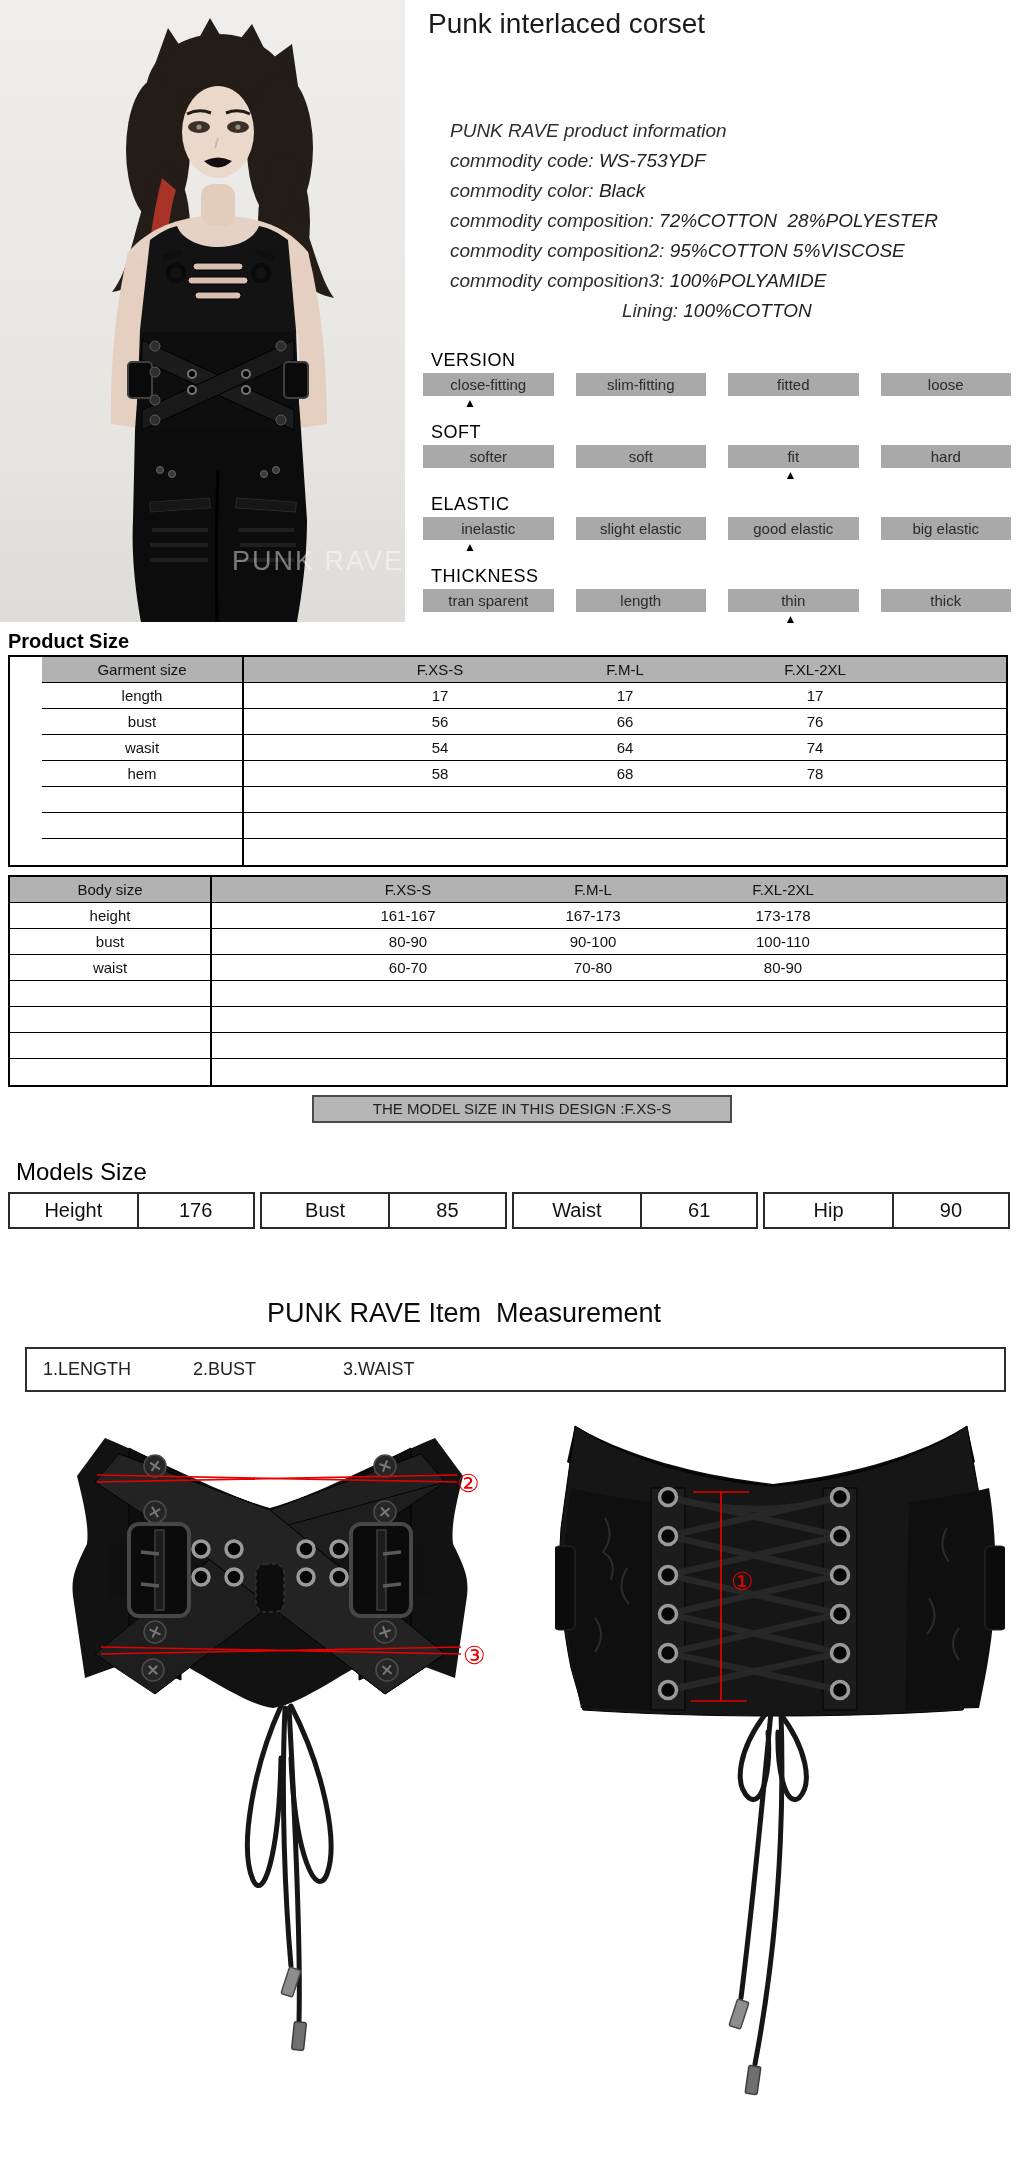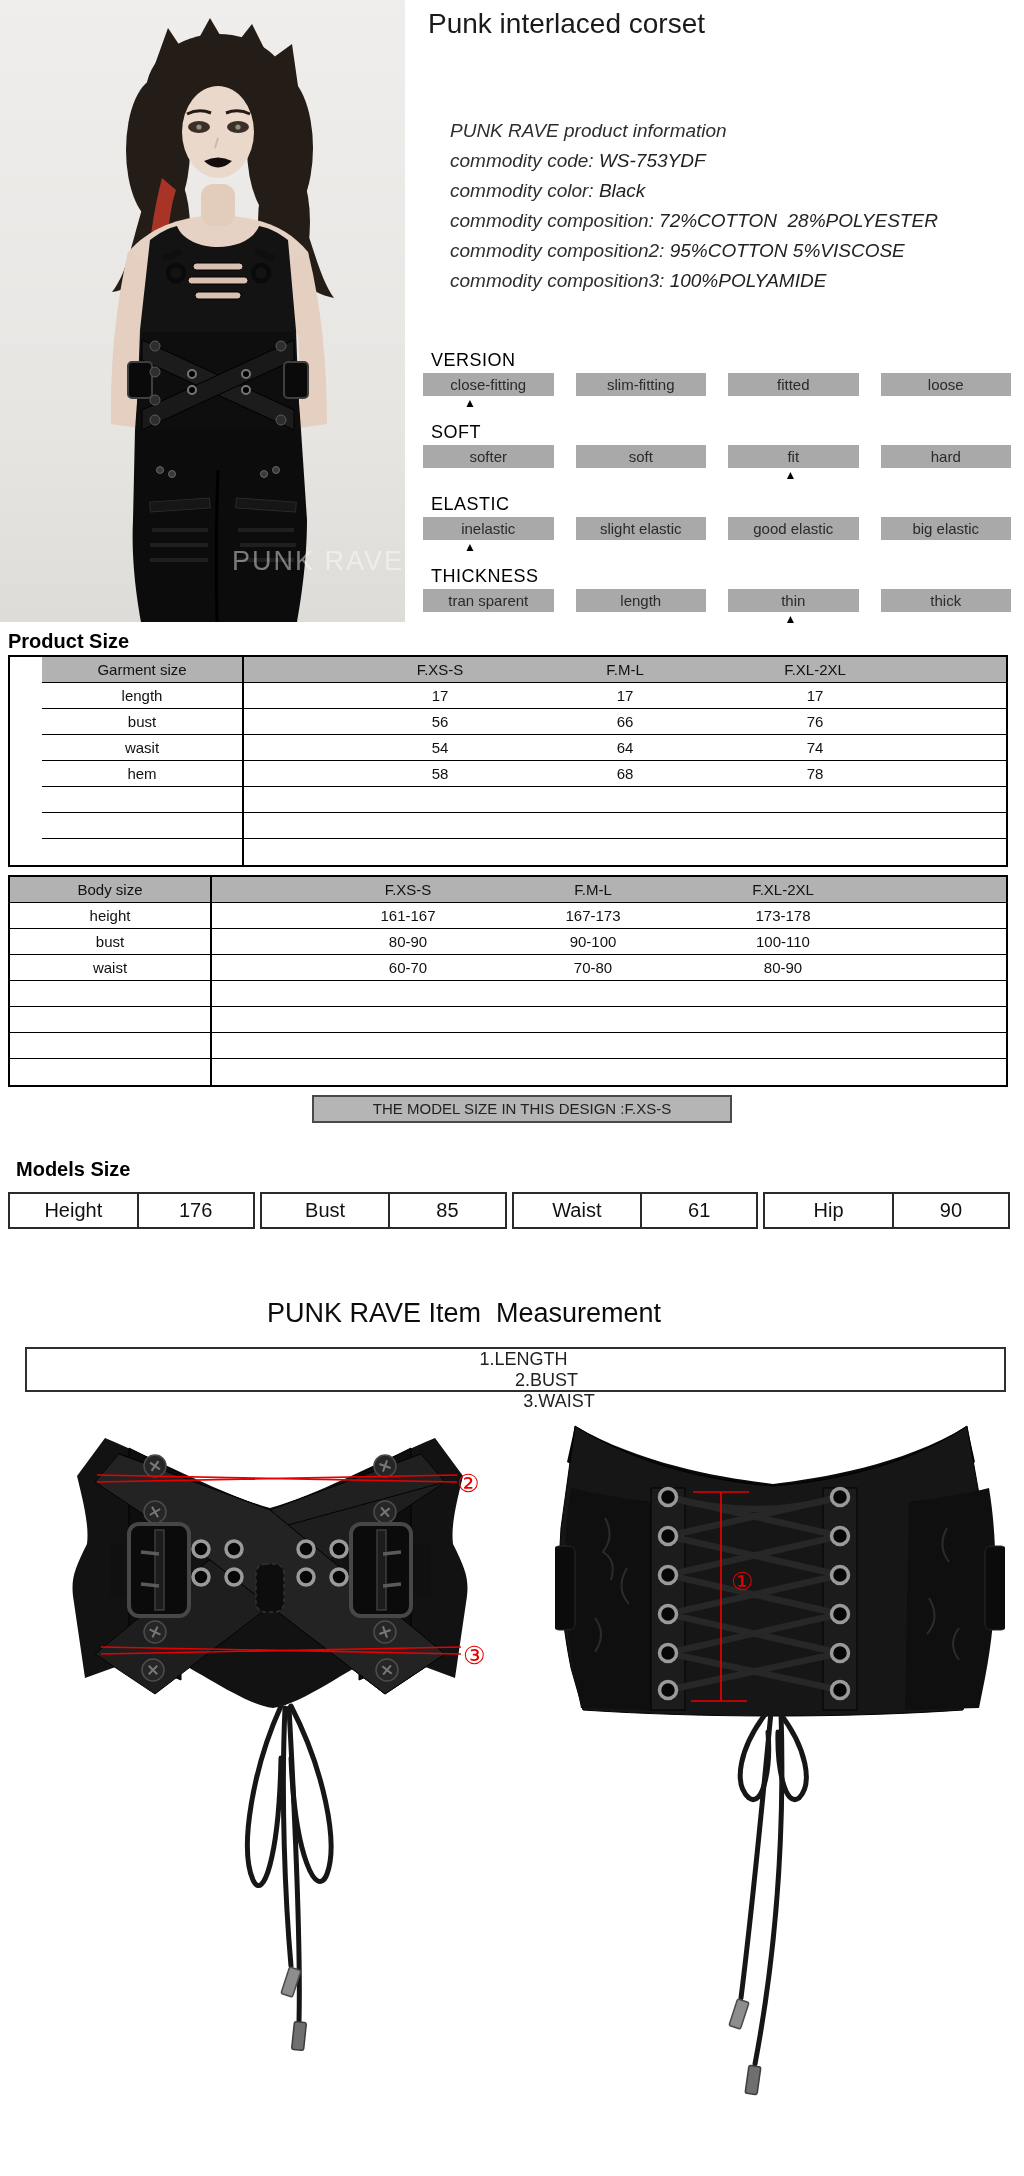--- a/index.html
+++ b/index.html
@@ -33,29 +33,29 @@
   #body-table { top:875px; }
   .t-row { display:grid; grid-template-columns:202px 96px 200px 170px 210px auto; border-bottom:1px solid #000; height:26px; }
   .t-row:last-child { border-bottom:0; }
   .t-row.t-header { background:var(--header-gray); }
   .t-cell { font-size:15px; line-height:25px; text-align:center; color:#111; overflow:hidden; }
   .t-cell.c0 { border-right:2px solid #000; }
 
   .model-size-note { position:absolute; left:312px; top:1095px; width:420px; height:28px; background:var(--bar-gray); border:2px solid #4a4a4a; font-size:15px; line-height:24px; text-align:center; color:#222; }
 
   
-  .models-heading { position:absolute; left:16px; top:1158px; font-size:20px; font-weight:700; color:#000; }
+  .models-heading { position:absolute; left:16px; top:1158px; font-size:24px; font-weight:400; color:#000; }
   .models-row { position:absolute; left:8px; top:1192px; width:1002px; display:grid; grid-template-columns:repeat(4,1fr); gap:5px; }
   .model-box { display:grid; grid-template-columns:53% 47%; border:2px solid #2a2a2a; height:37px; background:#fff; }
   .model-label { border-right:2px solid #2a2a2a; font-size:20px; line-height:33px; text-align:center; color:#111; }
   .model-value { font-size:20px; line-height:33px; text-align:center; color:#111; }
 
   
   .measure-heading { position:absolute; left:0; top:1298px; width:928px; text-align:center; font-size:27px; font-weight:400; color:#0c0c0c; white-space:pre; }
-  .legend-box { position:absolute; left:25px; top:1347px; width:981px; height:45px; border:2px solid #2f2f2f; display:flex; align-items:center;flex-direction:column; }
+  .legend-box { position:absolute; left:25px; top:1347px; width:981px; height:45px; border:2px solid #2f2f2f; display:flex; align-items:center; }
   .legend-item { font-size:18px; color:#222; }
   .legend-item.li0 { margin-left:16px; }
   .legend-item.li1 { margin-left:62px; }
   .legend-item.li2 { margin-left:87px; }
 
   .corset { position:absolute; }
   .corset-left { left:55px; top:1418px; }
   .corset-right { left:555px; top:1418px; }
   .red-line { stroke:var(--accent-red); fill:none; }
   .red-text { fill:var(--accent-red); font-family:"DejaVu Sans", sans-serif; font-size:25px; }
@@ -163,20 +163,21 @@
   </svg>
 
   <div class="page-title">Punk interlaced corset</div>
   <div class="info-lines" id="info-lines">
       <div class="info-line">PUNK RAVE product information</div>
       <div class="info-line"><span class="info-label">commodity code:</span><span class="info-value"> WS-753YDF</span></div>
       <div class="info-line"><span class="info-label">commodity color:</span><span class="info-value"> Black</span></div>
       <div class="info-line"><span class="info-label">commodity composition:</span><span class="info-value"> 72%COTTON  28%POLYESTER</span></div>
       <div class="info-line"><span class="info-label">commodity composition2:</span><span class="info-value"> 95%COTTON 5%VISCOSE</span></div>
       <div class="info-line"><span class="info-label">commodity composition3:</span><span class="info-value"> 100%POLYAMIDE</span></div>
+      <div class="info-line indent"><span class="info-label">Lining:</span><span class="info-value"> 100%COTTON</span></div>
     </div>
 
   <div class="attr-sections" id="attr-sections">
       <div class="attr-section">
         <div class="attr-label">VERSION</div>
         <div class="attr-row">
           <div class="attr-cell">close-fitting</div>
           <div class="attr-cell">slim-fitting</div>
           <div class="attr-cell">fitted</div>
           <div class="attr-cell">loose</div>

